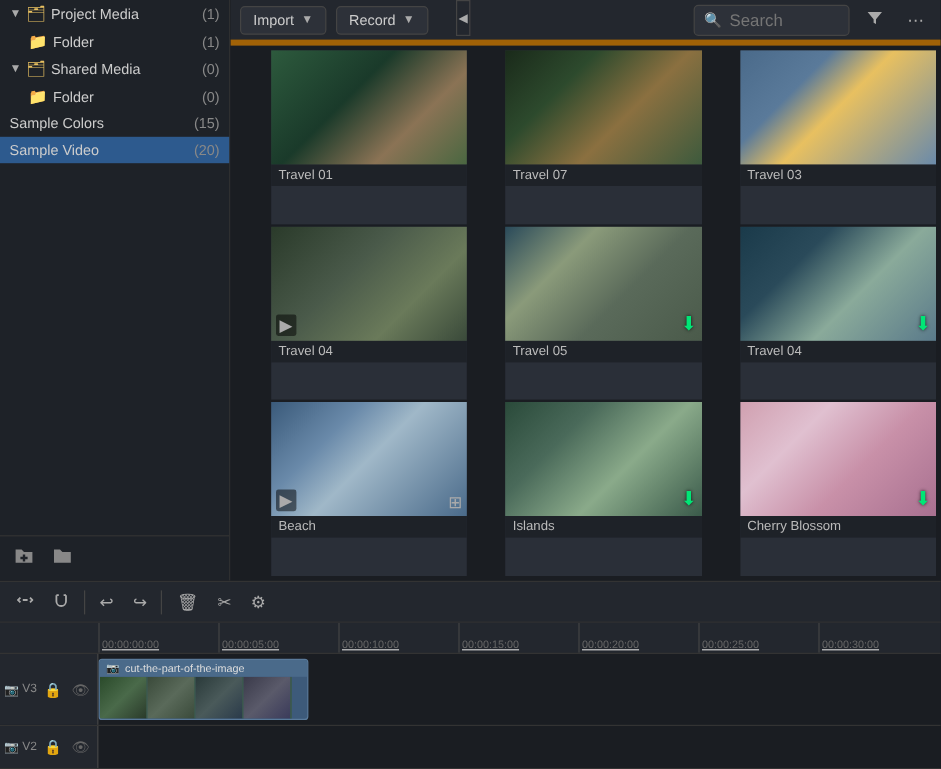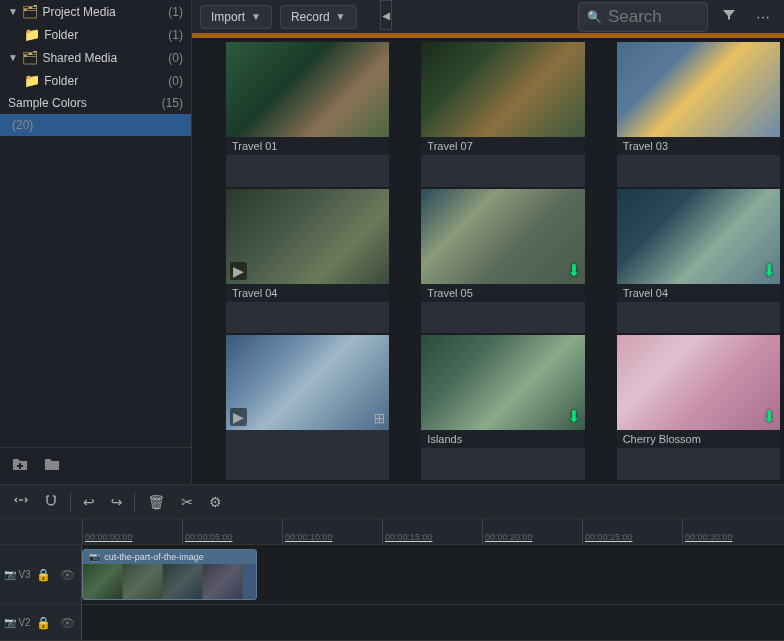--- a/index.html
+++ b/index.html
@@ -130,21 +130,21 @@
       gap: 6px;
       flex: 1;
       max-width: 130px;
     }
 
     .search-box input {
       background: transparent;
       border: none;
       outline: none;
       color: #d946ef;
-      font-size: 17px;
+      font-size: 14px;
       width: 100%;
     }
 
     .search-icon { color: #888; font-size: 12px; }
 
     .toolbar-icon-btn {
       background: none;
       border: none;
       color: #aaa;
       cursor: pointer;
@@ -457,20 +457,21 @@
     <div class="tree-item indent1">
       <span class="folder-icon">📁</span>
       <span class="label">Folder</span>
       <span class="count">(0)</span>
     </div>
     <div class="tree-item">
       <span class="label">Sample Colors</span>
       <span class="count">(15)</span>
     </div>
     <div class="tree-item selected">
+      <span class="label">Sample Video</span>
       <span class="count">(20)</span>
     </div>
 
     <div class="spacer"></div>
 
     <div class="left-panel-bottom">
       <button class="panel-icon-btn" title="New Folder">
         <svg width="16" height="16" viewBox="0 0 16 16" fill="currentColor">
           <path d="M1 3h5l2 2h7v9H1V3zm6 4v2H5v2H7v2h2v-2h2V9H9V7H7z"></path>
         </svg>
@@ -542,20 +543,21 @@
           <div class="media-thumb thumb-travel06">
             <span class="thumb-overlay">⬇</span>
           </div>
           <div class="media-label">Travel 04</div>
         </div>
         <div class="media-item">
           <div class="media-thumb thumb-beach">
             <span class="thumb-overlay-icon">▶</span>
             <span class="thumb-grid-icon">⊞</span>
           </div>
+          <div class="media-label">Beach</div>
         </div>
         <div class="media-item">
           <div class="media-thumb thumb-islands">
             <span class="thumb-overlay">⬇</span>
           </div>
           <div class="media-label">Islands</div>
         </div>
         <div class="media-item">
           <div class="media-thumb thumb-cherry">
             <span class="thumb-overlay">⬇</span>

